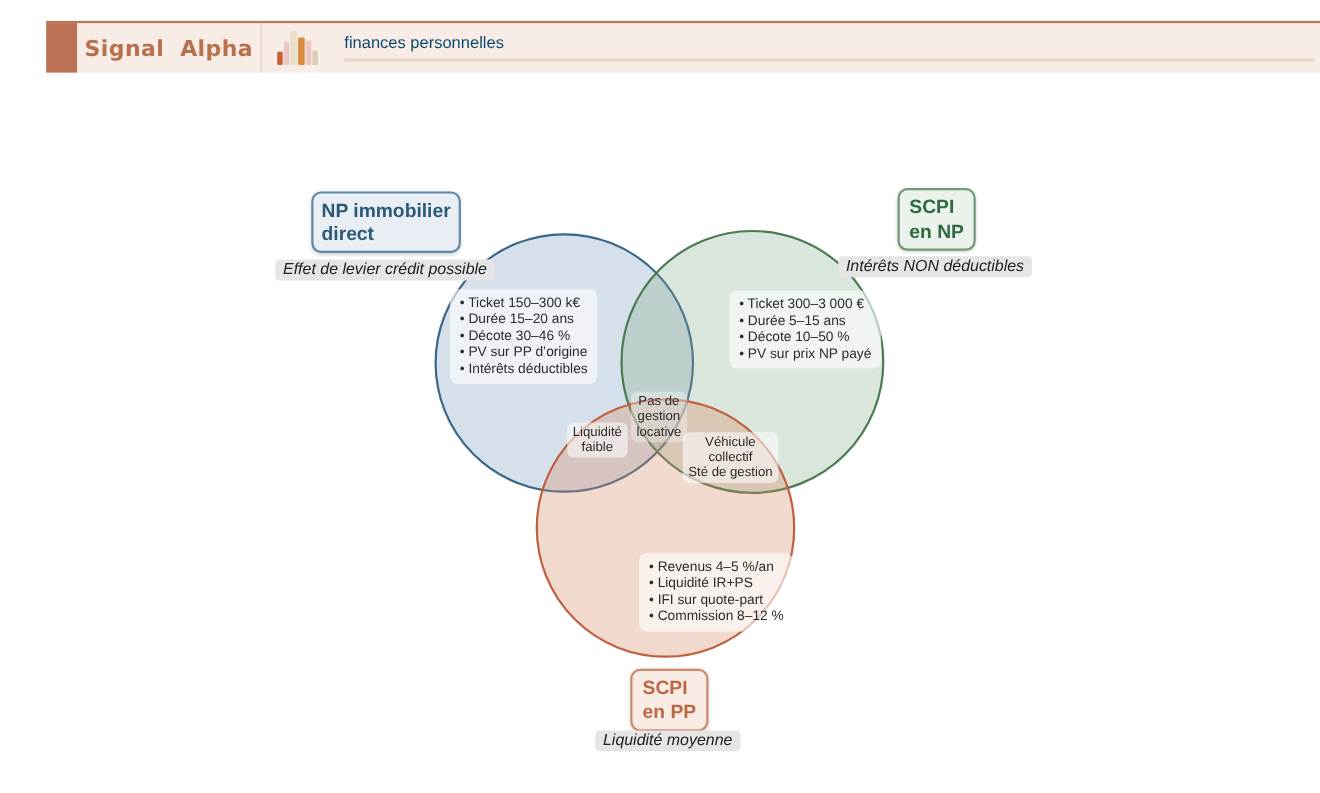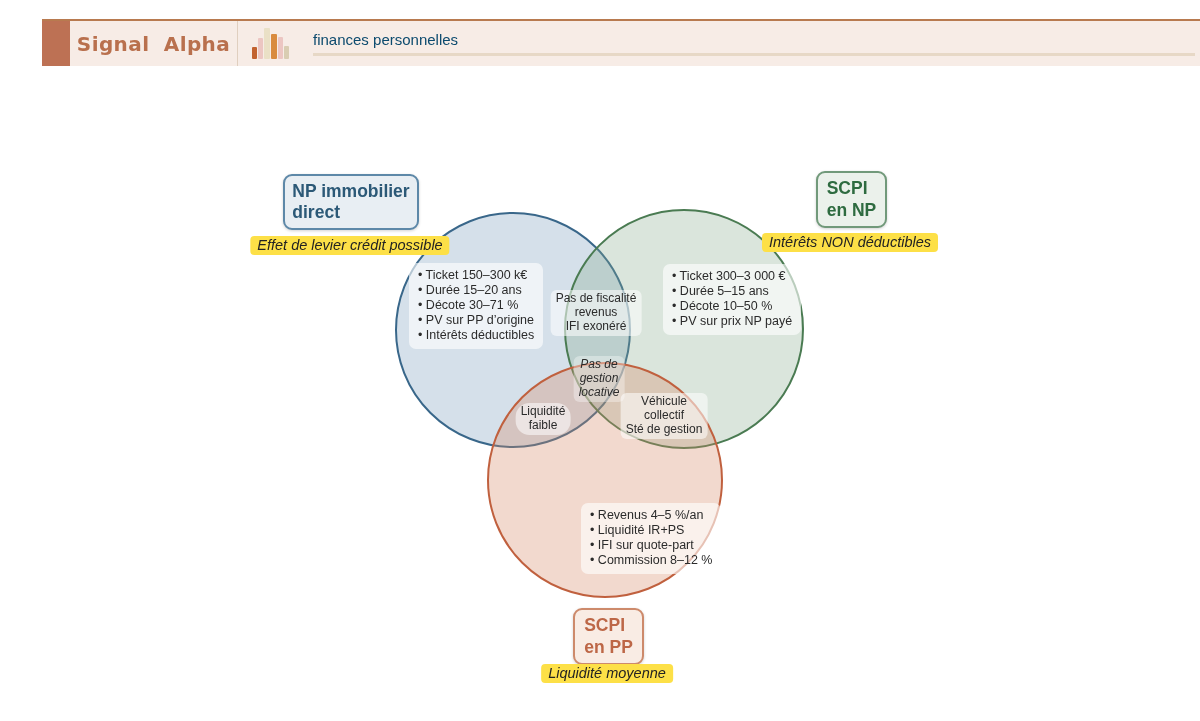--- a/index.html
+++ b/index.html
@@ -26,38 +26,38 @@
 
   .setbox{position:absolute;display:flex;align-items:center;justify-content:center;
     text-align:left;font-weight:bold;font-size:17.5px;line-height:1.22;
     white-space:pre-line;border:2px solid;border-radius:9px;
     box-shadow:0 1px 3px rgba(0,0,0,.18);}
   .setbox.a{left:283px;top:108px;width:132px;height:52px;background:#e8eef3;border-color:#5d88a8;color:#2c5977;}
   .setbox.b{left:816px;top:105px;width:67px;height:53px;background:#ebf1eb;border-color:#71997a;color:#2e6b40;}
   .setbox.c{left:573px;top:542px;width:67px;height:53px;background:#f9ece4;border-color:#cd8a6b;color:#bd6747;}
 
   .caption{position:absolute;transform:translateX(-50%);white-space:nowrap;
-    font-style:italic;font-size:14.5px;color:#222;background:#fde047;
+    font-style:italic;font-size:14.5px;color:#222;background:#e5e5e5;
     padding:1px 7px 2px;border-radius:4px;}
   .caption.a{left:350px;top:170px;}
   .caption.b{left:850px;top:167px;}
   .caption.c{left:607px;top:598px;}
 
   .list-chip{position:absolute;background:rgba(255,255,255,.62);border-radius:7px;
     padding:5px 9px 6px;font-size:12.5px;line-height:1.2;color:#2b2b2b;text-align:left;}
   .list-chip.a{left:409px;top:197px;}
   .list-chip.b{left:663px;top:198px;}
   .list-chip.c{left:581px;top:437px;}
 
   .ix-chip{position:absolute;transform:translateX(-50%);white-space:pre-line;
     text-align:center;font-size:12px;line-height:1.16;color:#2b2b2b;
     background:rgba(255,255,255,.55);border-radius:6px;padding:2px 5px;}
   .ix-ab{left:596px;top:224px;}
-  .ix-abc{left:599px;top:290px;background:rgba(255,255,255,.35);font-style:italic;}
-  .ix-ac{left:543px;top:337px;border-radius:14px;}
+  .ix-abc{left:599px;top:290px;background:rgba(255,255,255,.35);}
+  .ix-ac{left:543px;top:318px;}
   .ix-bc{left:664px;top:327px;}
 </style>
 </head>
 <body>
 
 <div class="page">
 
   <header class="app-header">
     <div class="brand-square"></div>
     <div class="brand">Signal Alpha</div>
@@ -90,40 +90,37 @@
     <div class="setbox c">SCPI
 en PP</div>
 
     <div class="caption a">Effet de levier crédit possible</div>
     <div class="caption b">Intérêts NON déductibles</div>
     <div class="caption c">Liquidité moyenne</div>
 
     <div class="list-chip a">
         <div>• Ticket 150–300 k€</div>
         <div>• Durée 15–20 ans</div>
-        <div>• Décote 30–71 %</div>
+        <div>• Décote 30–46 %</div>
         <div>• PV sur PP d’origine</div>
         <div>• Intérêts déductibles</div>
       </div>
     <div class="list-chip b">
         <div>• Ticket 300–3 000 €</div>
         <div>• Durée 5–15 ans</div>
         <div>• Décote 10–50 %</div>
         <div>• PV sur prix NP payé</div>
       </div>
     <div class="list-chip c">
         <div>• Revenus 4–5 %/an</div>
         <div>• Liquidité IR+PS</div>
         <div>• IFI sur quote-part</div>
         <div>• Commission 8–12 %</div>
       </div>
 
-    <div class="ix-chip ix-ab">Pas de fiscalité
-revenus
-IFI exonéré</div>
     <div class="ix-chip ix-abc">Pas de
 gestion
 locative</div>
     <div class="ix-chip ix-ac">Liquidité
 faible</div>
     <div class="ix-chip ix-bc">Véhicule
 collectif
 Sté de gestion</div>
   </main>
 </div>

